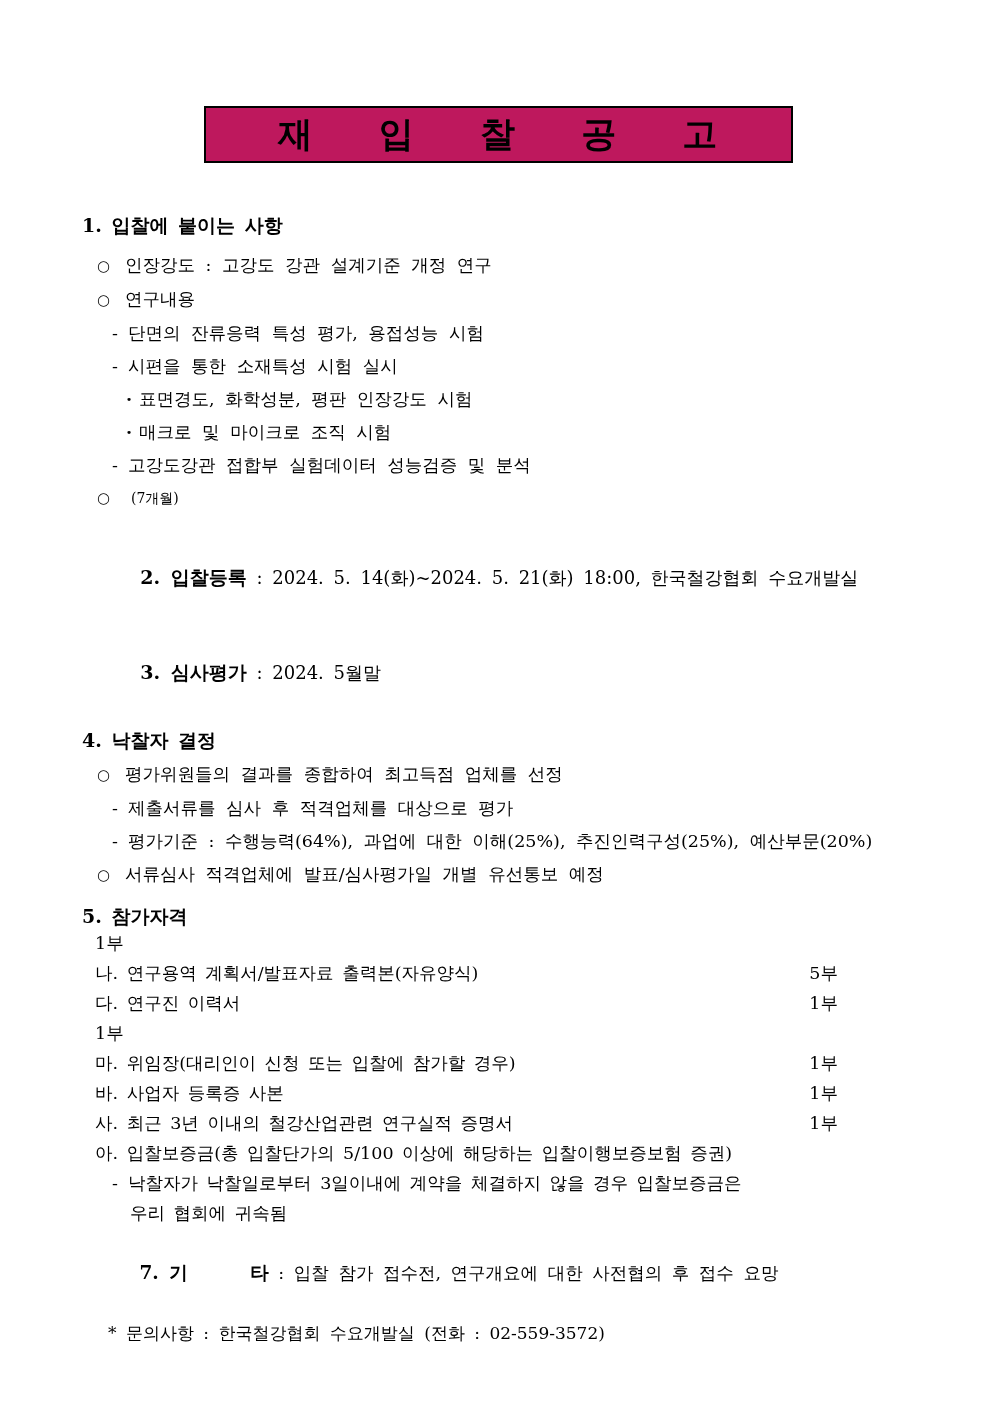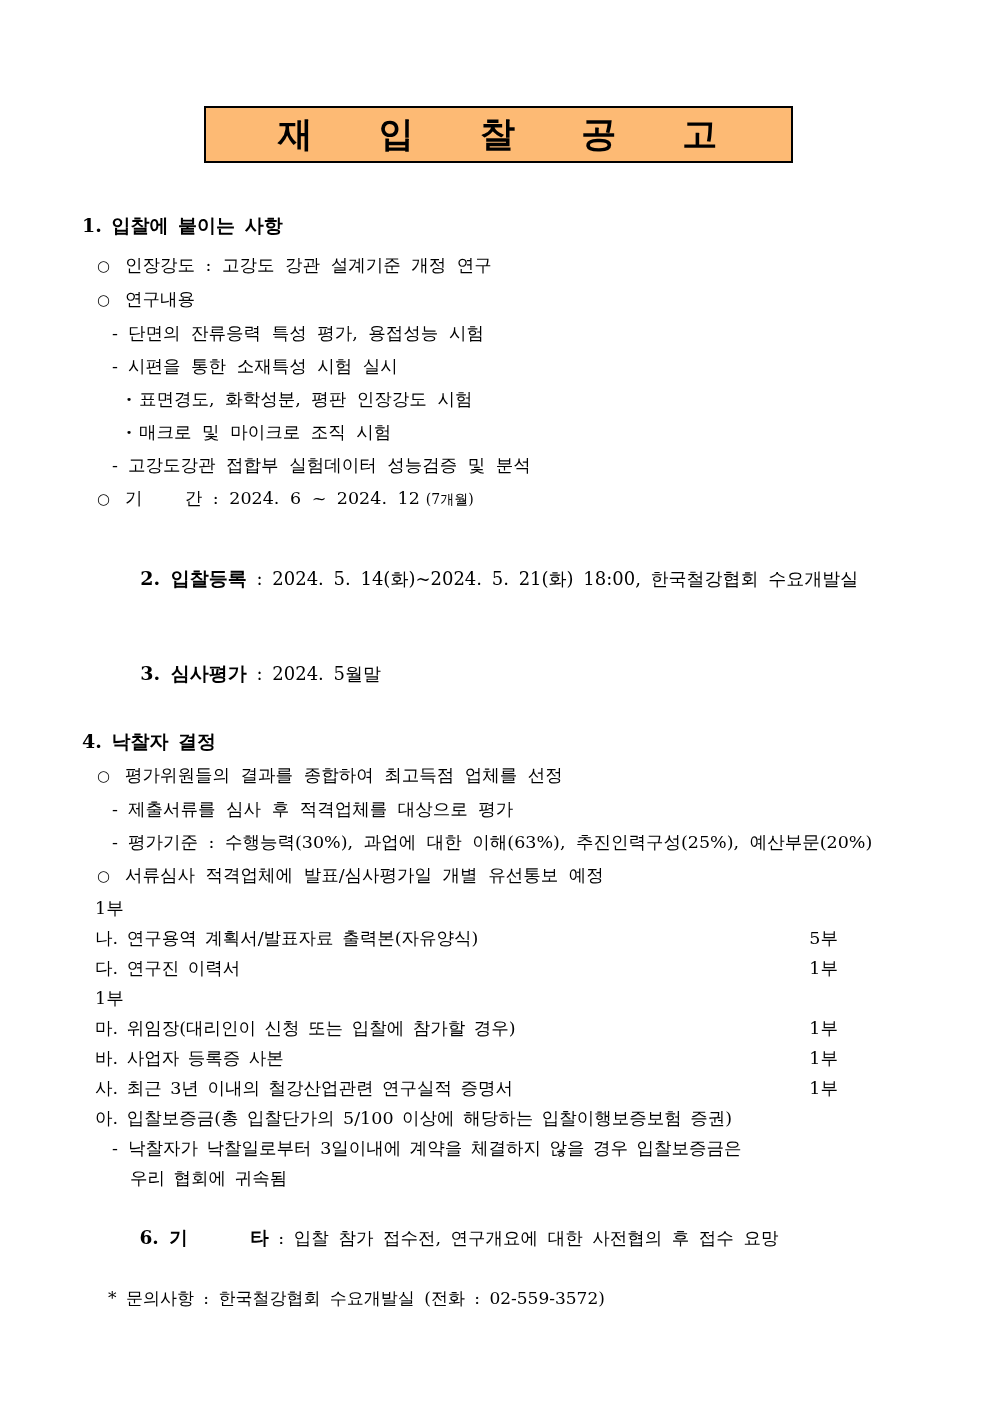--- a/index.html
+++ b/index.html
@@ -13,21 +13,21 @@
     font-family: "DejaVu Serif", "Liberation Serif", serif;
     overflow: hidden;
   }
   .content { padding: 0 40px 0 82px; }
 
   .title-box {
     margin: 106px 0 0 122px;
     width: 589px;
     height: 57px;
     border: 2px solid #000000;
-    background: #fdba74;
+    background: #be185d;
     display: flex;
     align-items: center;
     justify-content: center;
     font-size: 35px;
     font-weight: bold;
     letter-spacing: 2px;
     word-spacing: 50px;
     white-space: pre;
   }
 
@@ -122,21 +122,20 @@
       <div class="l ind-dot">
         <span class="bullet">·</span>
         <span>매크로 및 마이크로 조직 시험</span>
       </div>
       <div class="l ind-dash">
         <span class="bullet">-</span>
         <span>고강도강관 접합부 실험데이터 성능검증 및 분석</span>
       </div>
       <div class="l ind-circle">
         <span class="bullet">○</span>
-        <span>기    간 : 2024. 6 ~ 2024. 12</span>
         <span class="small suffix">(7개월)</span>
       </div>
     </div>
 
     <div class="inline-h">
       <span class="lead">2. 입찰등록</span><span> : 2024. 5. 14(화)~2024. 5. 21(화) 18:00, 한국철강협회 수요개발실</span>
     </div>
 
     <div class="inline-h s3-line">
       <span class="lead">3. 심사평가</span><span> : 2024. 5월말</span>
@@ -147,28 +146,29 @@
       <div class="l ind-circle">
         <span class="bullet">○</span>
         <span>평가위원들의 결과를 종합하여 최고득점 업체를 선정</span>
       </div>
       <div class="l ind-dash">
         <span class="bullet">-</span>
         <span>제출서류를 심사 후 적격업체를 대상으로 평가</span>
       </div>
       <div class="l ind-dash">
         <span class="bullet">-</span>
-        <span>평가기준 : 수행능력(30%), 과업에 대한 이해(63%), 추진인력구성(25%), 예산부문(20%)</span>
+        <span>평가기준 : 수행능력(64%), 과업에 대한 이해(25%), 추진인력구성(25%), 예산부문(20%)</span>
       </div>
       <div class="l ind-circle">
         <span class="bullet">○</span>
         <span>서류심사 적격업체에 발표/심사평가일 개별 유선통보 예정</span>
       </div>
     </div>
 
+    <div class="h s5-h">5. 참가자격</div>
     <div class="s5-list">
       <div class="row">
         <span class="rcount">1부</span>
       </div>
       <div class="row">
         <span class="rlabel">나. 연구용역 계획서/발표자료 출력본(자유양식)</span>
         <span class="rcount">5부</span>
       </div>
       <div class="row">
         <span class="rlabel">다. 연구진 이력서</span>
@@ -194,18 +194,18 @@
         <span class="rcount"></span>
       </div>
       <div class="note1">
         <span class="bullet">-</span>
         <span>낙찰자가 낙찰일로부터 3일이내에 계약을 체결하지 않을 경우 입찰보증금은</span>
       </div>
       <div class="note2">우리 협회에 귀속됨</div>
     </div>
 
     <div class="s6-line">
-      <span class="lead">6. 기      타</span><span> : 입찰 참가 접수전, 연구개요에 대한 사전협의 후 접수 요망</span>
+      <span class="lead">7. 기      타</span><span> : 입찰 참가 접수전, 연구개요에 대한 사전협의 후 접수 요망</span>
     </div>
     <div class="contact">* 문의사항 : 한국철강협회 수요개발실 (전화 : 02-559-3572)</div>
 
   </div>
 </div>
 
 </body></html>

